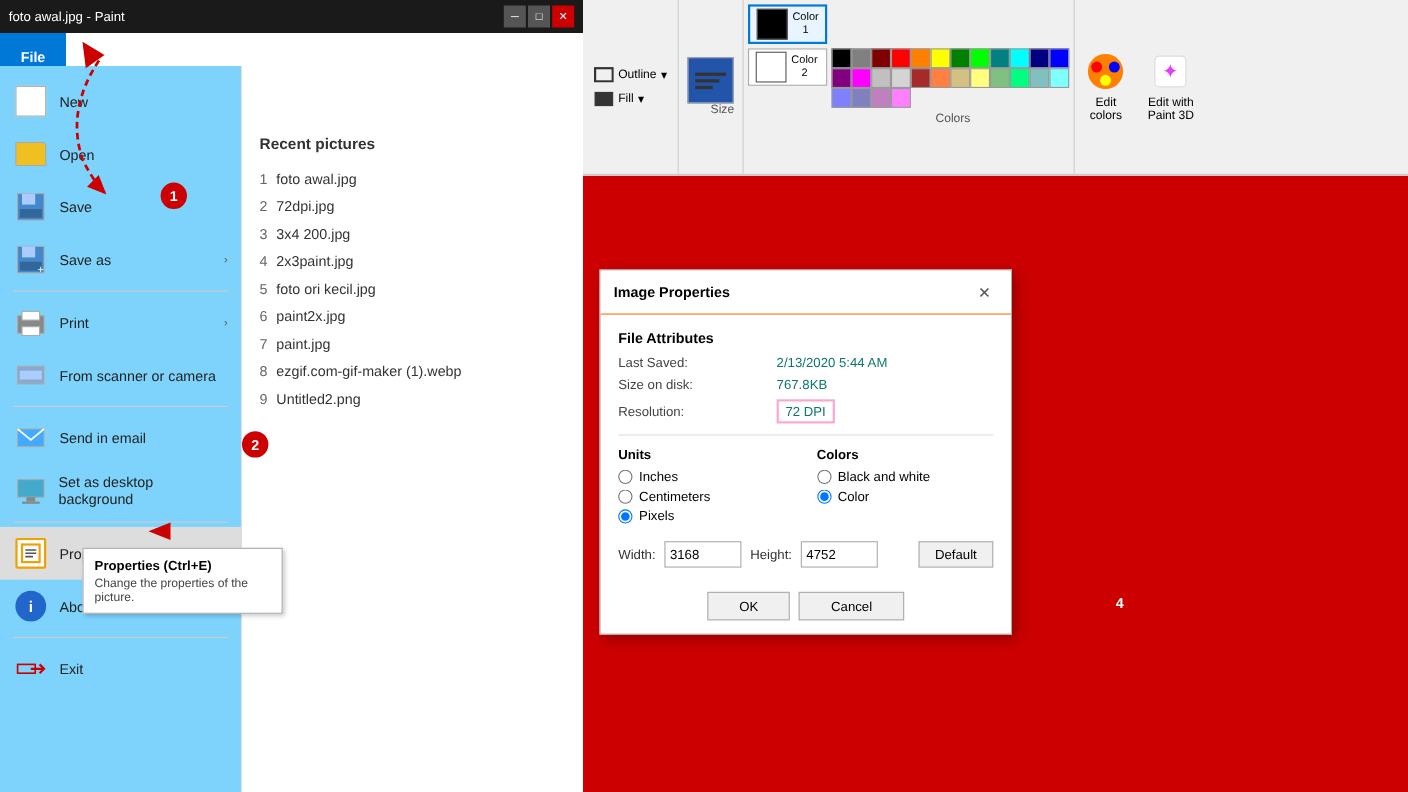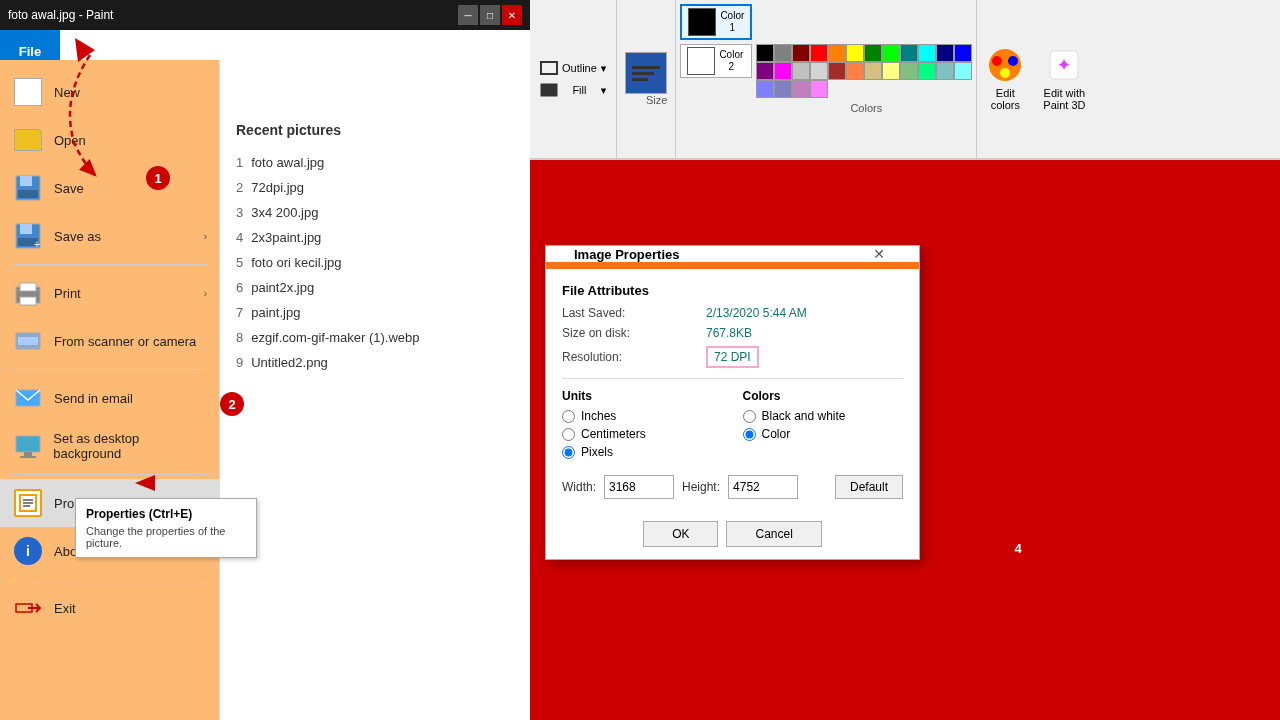--- a/index.html
+++ b/index.html
@@ -38,21 +38,21 @@
     
     .file-tab {
       position: absolute; top: 30px; left: 0; width: 60px; height: 43px;
       background: #0078d7; color: white; display: flex; align-items: center;
       justify-content: center; font-size: 13px; font-weight: 600; z-index: 60;
     }
 
     
     .file-sidebar {
       position: absolute; top: 60px; left: 0; width: 220px; bottom: 0;
-      background: #fdba74; border-right: 1px solid #ddd; z-index: 60;
+      background: #7dd3fc; border-right: 1px solid #ddd; z-index: 60;
     }
     .file-sidebar-item {
       display: flex; align-items: center; padding: 8px 12px; cursor: pointer;
       gap: 10px; position: relative;
     }
     .file-sidebar-item.active { background: #d0d0d0; }
     .file-sidebar-item .icon { width: 32px; height: 32px; display: flex; align-items: center; justify-content: center; }
     .file-sidebar-item .label { font-size: 13px; color: #222; }
     .file-sidebar-item .arrow { margin-left: auto; font-size: 10px; color: #555; }
 
@@ -112,22 +112,22 @@
     .dialog-overlay {
       position: absolute; top: 0; left: 0; width: 1280px; height: 720px;
       z-index: 500;
     }
     .dialog {
       position: absolute; top: 245px; left: 545px; width: 375px;
       background: white; border: 1px solid #aaa;
       box-shadow: 4px 4px 12px rgba(0,0,0,0.3); z-index: 510;
     }
     .dialog-titlebar {
-      background: white; border-bottom: 7px solid #f97316;
-      display: flex; align-items: center; padding: 8px 28px; height: 20px;
+      background: white; border-bottom: 1px solid #f97316;
+      display: flex; align-items: center; padding: 8px 12px; height: 40px;
     }
     .dialog-title { font-size: 13px; font-weight: 600; flex: 1; }
     .dialog-close {
       width: 24px; height: 24px; background: none; border: none; cursor: pointer;
       font-size: 14px; color: #555; display: flex; align-items: center; justify-content: center;
     }
     .dialog-body { padding: 14px 16px; }
 
     .file-attrs-title { font-size: 13px; font-weight: 600; margin-bottom: 8px; }
     .attr-row { display: flex; align-items: center; margin-bottom: 6px; font-size: 12px; gap: 44px; }
@@ -174,21 +174,21 @@
     .icon-props { width: 28px; height: 28px; background: white; border: 2px solid #f0a000; border-radius: 2px; display: flex; align-items: center; justify-content: center; }
     .icon-about { width: 28px; height: 28px; background: #2266cc; border-radius: 50%; display: flex; align-items: center; justify-content: center; color: white; font-size: 14px; font-weight: bold; }
 
     .divider-h { height: 1px; background: #ccc; margin: 4px 12px; }
 
     
     .outline-fill {
       display: flex; flex-direction: column; justify-content: center; padding: 0 8px;
       border-right: 1px solid #ccc; gap: 4px;
     }
-    .outline-btn { display: flex; align-items: center; gap: 4px; font-size: 11px; cursor: pointer; padding: 2px; justify-content: space-between; }
+    .outline-btn { display: flex; align-items: center; gap: 4px; font-size: 11px; cursor: pointer; padding: 2px; }
 
     
     .hamburger-icon { display: flex; flex-direction: column; gap: 3px; }
     .ham-line { height: 3px; background: #333; }
 
     
     .color1-selected { background: #e8f4ff; border: 2px solid #0078d7 !important; }
   </style>
 </head>
 <body>

